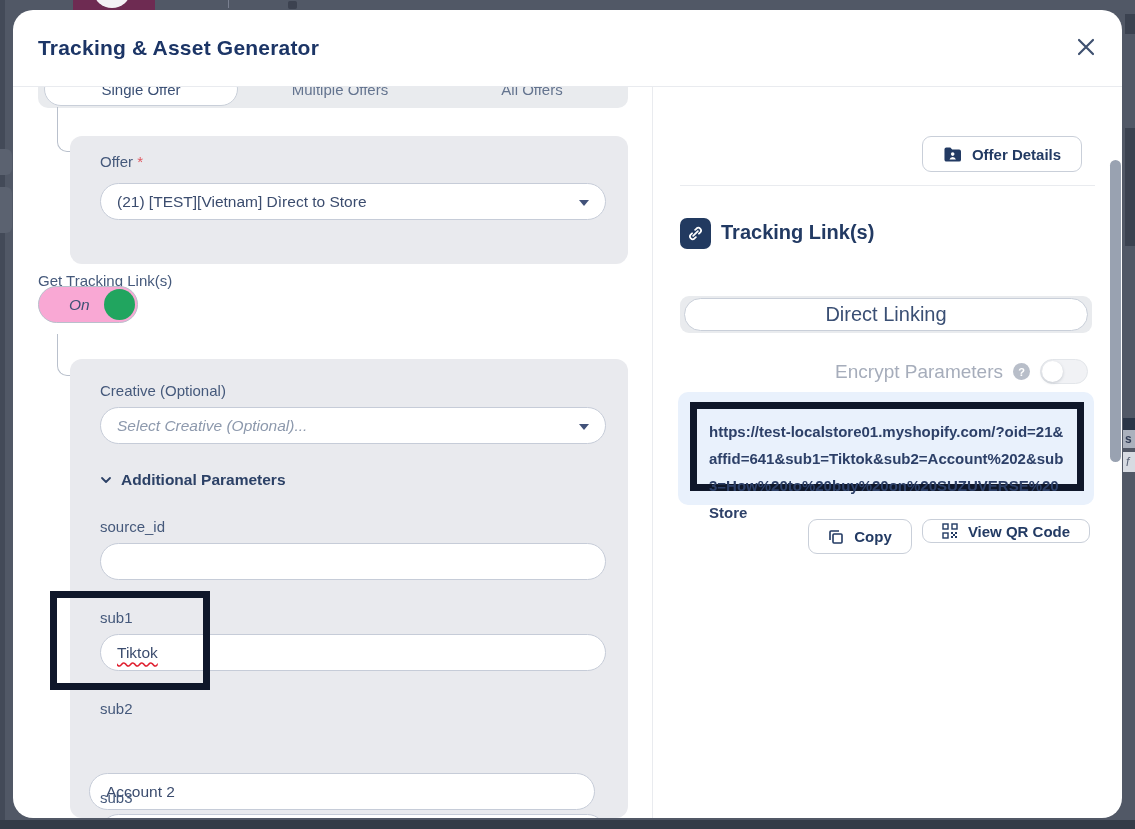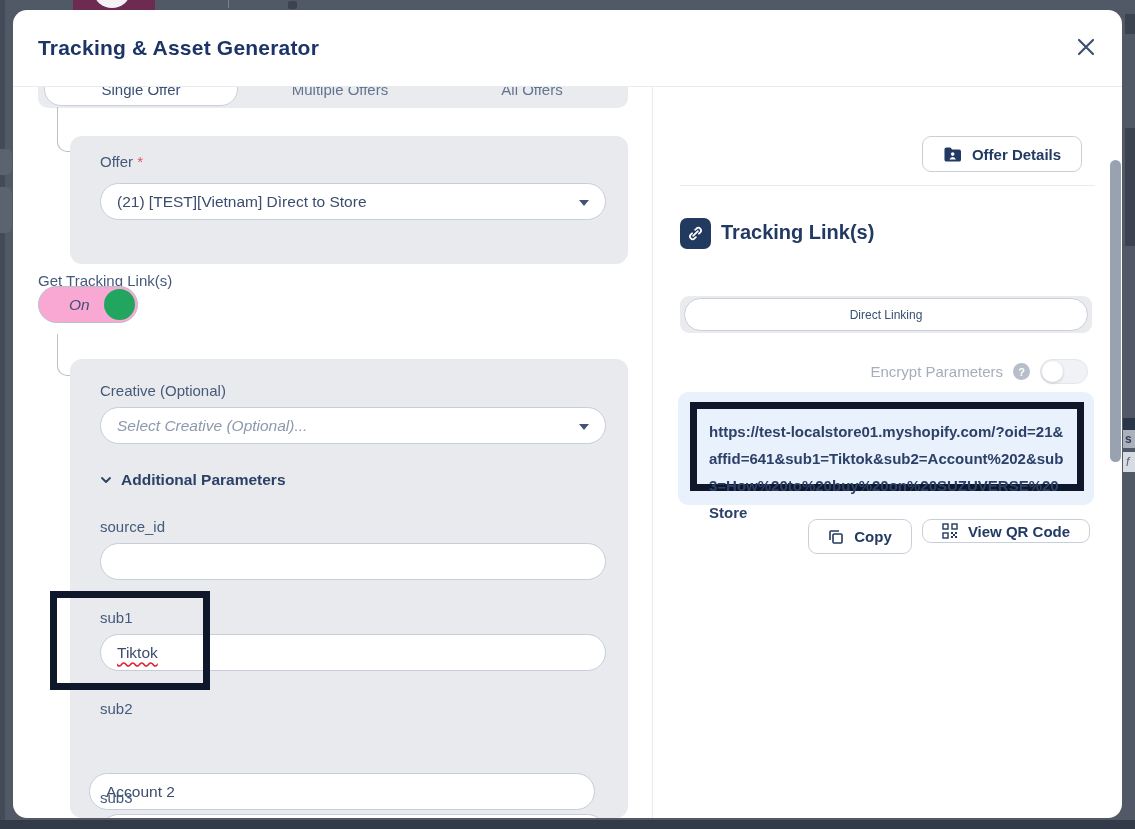--- a/index.html
+++ b/index.html
@@ -16,21 +16,21 @@
   .bg-left-chip1 { position:absolute; left:0; top:149px; width:12px; height:26px; background:#5b6270; border-radius:0 6px 6px 0; }
   .bg-left-chip2 { position:absolute; left:0; top:187px; width:12px; height:46px; background:#5b6270; border-radius:0 6px 6px 0; }
   .bg-r-block1 { position:absolute; left:1125px; top:14px; width:10px; height:20px; background:#3b4250; }
   .bg-r-block2 { position:absolute; left:1125px; top:128px; width:10px; height:118px; background:#3b4250; }
   .bg-r-bar { position:absolute; left:1123px; top:418px; width:12px; height:12px; background:#2a3547; }
   .bg-r-chip1 { position:absolute; left:1123px; top:430px; width:12px; height:18px; background:#aab1bd; color:#333f58; font-size:12px; font-weight:700; line-height:18px; padding-left:2px; }
   .bg-r-chip2 { position:absolute; left:1123px; top:452px; width:12px; height:20px; background:#d7dbe2; color:#5a6478; font-size:12px; font-style:italic; line-height:20px; padding-left:3px; }
   .bottom-strip { position:absolute; left:0; top:820px; width:1135px; height:9px; background:#343b48; }
 
   
-  .modal { position:absolute; left:13px; top:10px; width:1109px; height:808px; background:#ffffff; border-radius:14px; overflow:hidden; }
+  .modal { position:absolute; left:13px; top:10px; width:1109px; height:808px; background:#ffffff; border-radius:20px; overflow:hidden; }
   .modal-title { position:absolute; left:25px; top:26px; font-size:21px; font-weight:700; color:#1c3566; letter-spacing:.2px; }
   .close-btn { position:absolute; left:1058px; top:22px; width:30px; height:30px; cursor:pointer; display:flex; align-items:center; justify-content:center; }
   .header-divider { position:absolute; left:0; top:76px; width:1109px; height:1px; background:#e9ebef; }
   .col-divider { position:absolute; left:639px; top:77px; width:1px; height:731px; background:#e9ebef; }
 
   .left-col { position:absolute; left:0; top:77px; width:639px; height:731px; overflow:hidden; }
   .right-col { position:absolute; left:640px; top:77px; width:469px; height:731px; overflow:hidden; }
 
   
   .tabbar { position:absolute; left:25px; top:-17px; width:590px; height:38px; background:#e9ebee; border-radius:10px; display:flex; }
@@ -58,24 +58,24 @@
   .annot { position:absolute; border:7px solid #0f172a; }
   .annot-sub1 { left:37px; top:504px; width:160px; height:99px; }
 
   
   .btn { position:absolute; background:#fff; border:1px solid #c9cfd9; border-radius:9px; display:flex; align-items:center; justify-content:center; gap:10px; font-size:15px; font-weight:700; color:#223a63; cursor:pointer; }
   .btn-offer-details { left:269px; top:49px; width:160px; height:36px; }
   .r-divider { position:absolute; left:27px; top:98px; width:415px; height:1px; background:#e9ebef; }
   .tl-icon { position:absolute; left:27px; top:131px; width:31px; height:31px; background:#223a60; border-radius:7px; display:flex; align-items:center; justify-content:center; }
   .tl-title { position:absolute; left:68px; top:134px; font-size:20px; font-weight:700; color:#223a63; }
   .linktabs { position:absolute; left:27px; top:209px; width:412px; height:37px; background:#e9ebee; border-radius:9px; display:flex; }
-  .linktabs .tab { flex:1; position:relative; display:flex; align-items:center; justify-content:center; font-size:12px; color:#5f7090; cursor:pointer; }
+  .linktabs .tab { flex:1; position:relative; display:flex; align-items:center; justify-content:center; font-size:20px; color:#5f7090; cursor:pointer; }
   .linktabs .tab.active { background:#fff; border:1px solid #c9cfd9; border-radius:17px; margin:2px 4px; color:#3a4f74; }
   .encrypt-row { position:absolute; right:34px; top:272px; height:25px; display:flex; align-items:center; gap:10px; }
-  .encrypt-label { font-size:15px; color:#a6adbb; }
+  .encrypt-label { font-size:19px; color:#a6adbb; }
   .help-dot { width:17px; height:17px; border-radius:50%; background:#b8bec9; color:#fff; font-size:11px; font-weight:700; display:flex; align-items:center; justify-content:center; cursor:pointer; }
   .toggle-off { position:relative; width:48px; height:25px; border-radius:13px; background:#f1f2f5; border:1px solid #e3e6ea; cursor:pointer; }
   .toggle-off .knob { position:absolute; left:1px; top:1px; width:21px; height:21px; border-radius:50%; background:#fff; box-shadow:0 1px 3px rgba(60,70,90,.25); }
   .url-box { position:absolute; left:25px; top:305px; width:416px; height:113px; background:#e9f1fc; border-radius:10px; }
   .annot-url { left:37px; top:315px; width:394px; height:89px; }
   .url-text { padding:9px 12px; font-size:15px; font-weight:700; line-height:27px; color:#2d4068; word-break:break-all; }
   .btn-copy { left:155px; top:432px; width:104px; height:35px; }
   .btn-qr { left:269px; top:432px; width:168px; height:24px; }
 
   .scroll-thumb { position:absolute; left:1097px; top:150px; width:11px; height:302px; background:#99a2b1; border-radius:6px; cursor:pointer; }

